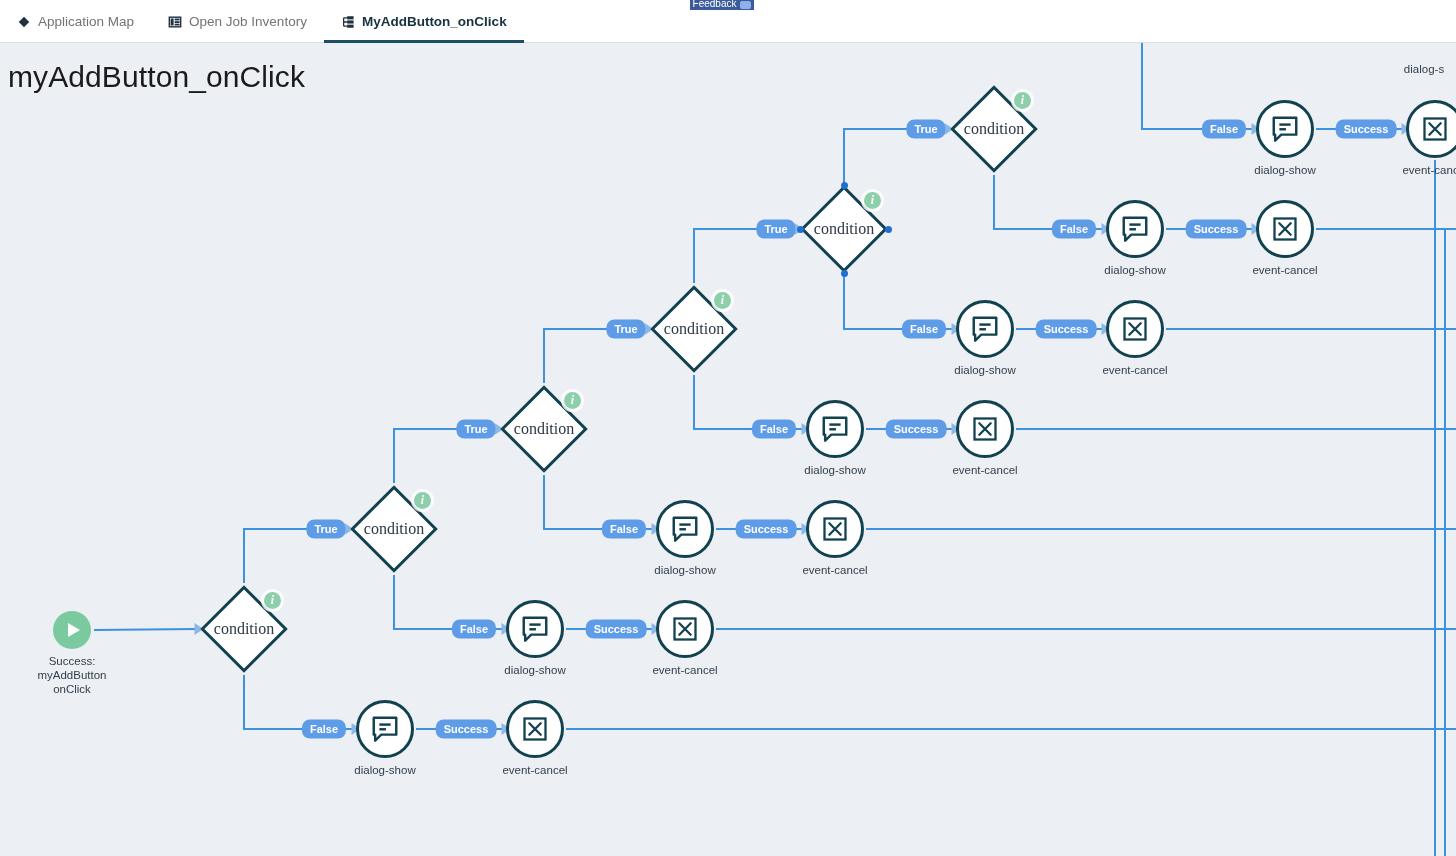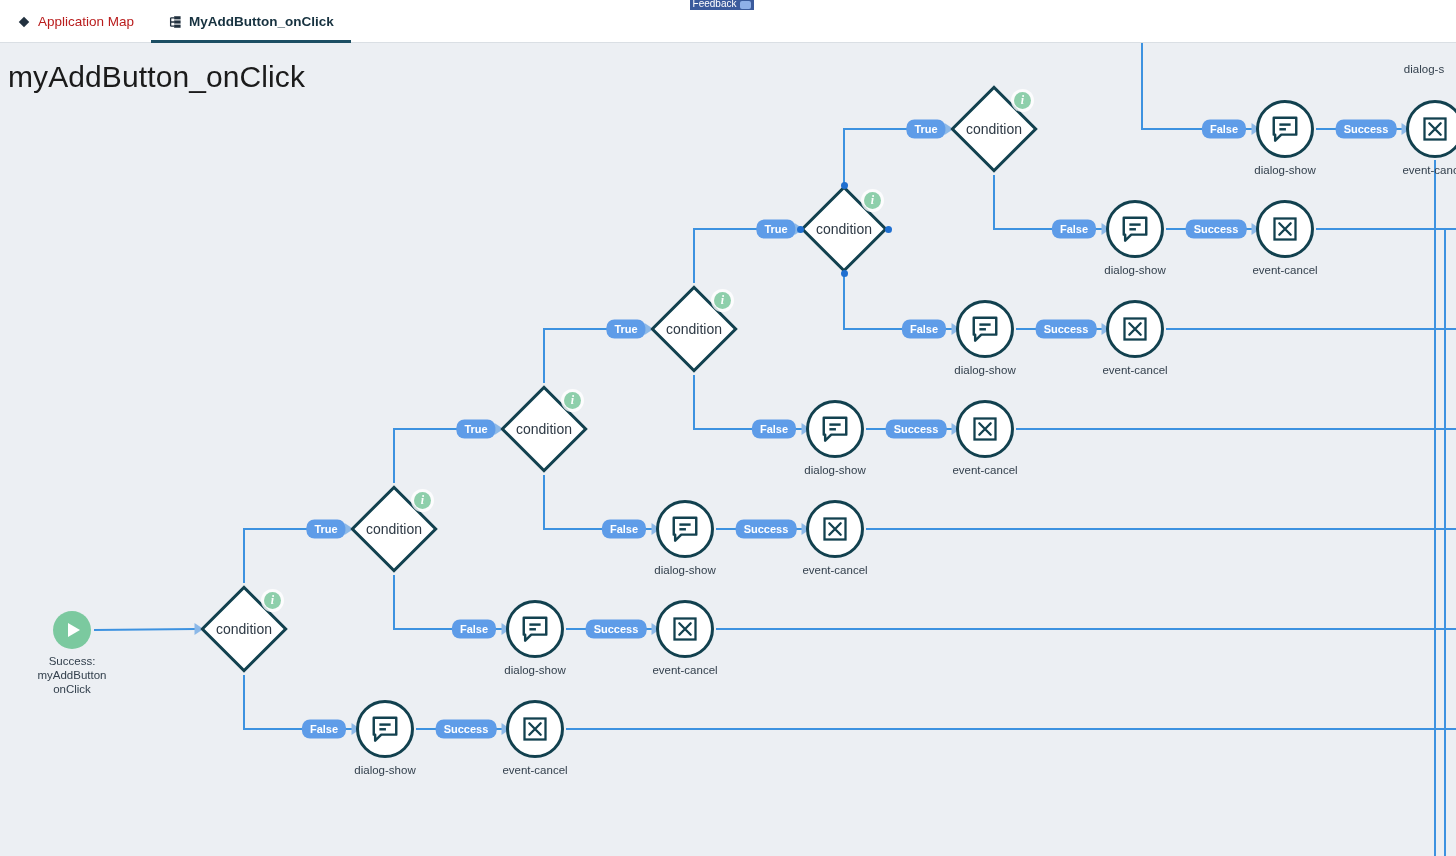--- a/index.html
+++ b/index.html
@@ -40,21 +40,21 @@
     background: #ffffff;
     border-bottom: 1px solid #dadfe4;
     display: flex; align-items: stretch;
     z-index: 20;
   }
   .tab {
     display: flex; align-items: center; gap: 7px;
     padding: 0 17px;
     height: 43px;
     font-size: 13.5px;
-    color: #b91c1c;
+    color: #737373;
     cursor: pointer;
     position: relative;
     white-space: nowrap;
   }
   .tab.active { font-weight: bold; color: #16313f; }
   .tab.active::after {
     content: "";
     position: absolute; left: 0; right: 0; bottom: 0;
     height: 3px; background: #1c4e63;
   }
@@ -125,22 +125,23 @@
     left: 13px; top: 13px;
     width: 62px; height: 62px;
     background: #ffffff;
     border: 3px solid #12414f;
     transform: rotate(45deg);
   }
   .diamond .dtext {
     position: absolute;
     left: 0; top: 0; width: 88px; height: 88px;
     display: flex; align-items: center; justify-content: center;
-    font-size: 14px;
+    font-size: 16px;
     color: #2c3844;
+    font-family: Liberation Serif, serif;
   }
   .info-badge {
     position: absolute;
     right: 7px; top: 7px;
     width: 17px; height: 17px;
     border-radius: 50%;
     background: #8ecfab;
     color: #ffffff;
     font-family: "Liberation Serif", serif;
     font-style: italic;
@@ -203,20 +204,30 @@
   <span class="fb-label">Feedback</span>
   <span class="fb-icon"></span>
 </div>
 
 <div id="tabbar">
     <div class="tab">
       <svg viewBox="0 0 16 16" class="tab-icon">
         <path d="M8 2 L14 8 L8 14 L2 8 Z" fill="#22313f"></path>
       </svg>
       <span>Application Map</span>
+    </div>
+    <div class="tab">
+      <svg viewBox="0 0 16 16" class="tab-icon">
+        <rect x="1.5" y="2.5" width="13" height="11" fill="none" stroke="#22313f" stroke-width="1.6"></rect>
+        <rect x="3" y="4" width="3.4" height="8" fill="#22313f"></rect>
+        <rect x="7.6" y="4" width="5.6" height="2.2" fill="#22313f"></rect>
+        <rect x="7.6" y="7.1" width="5.6" height="2.1" fill="#22313f"></rect>
+        <rect x="7.6" y="10" width="5.6" height="2" fill="#22313f"></rect>
+      </svg>
+      <span>Open Job Inventory</span>
     </div>
     <div class="tab active">
       <svg viewBox="0 0 16 16" class="tab-icon">
         <rect x="7" y="1.4" width="7.4" height="3.6" fill="#22313f"></rect>
         <rect x="7" y="6.2" width="7.4" height="3.6" fill="#22313f"></rect>
         <rect x="7" y="11" width="7.4" height="3.6" fill="#22313f"></rect>
         <path d="M3 3.2 L3 12.8 M3 3.2 L7 3.2 M3 8 L7 8 M3 12.8 L7 12.8" stroke="#22313f" stroke-width="1.5" fill="none"></path>
       </svg>
       <span>MyAddButton_onClick</span>
     </div>

